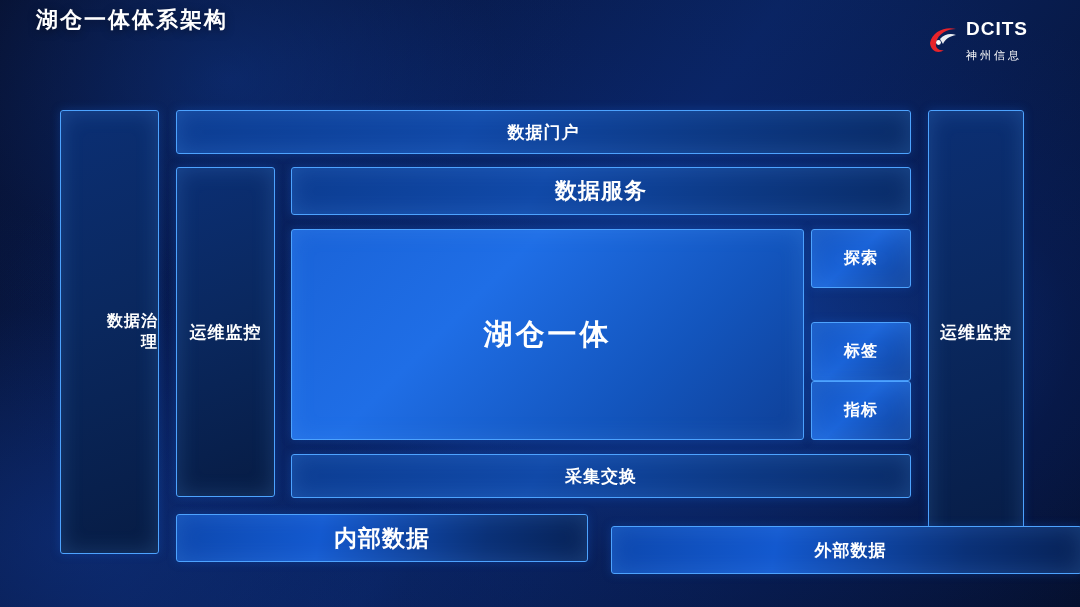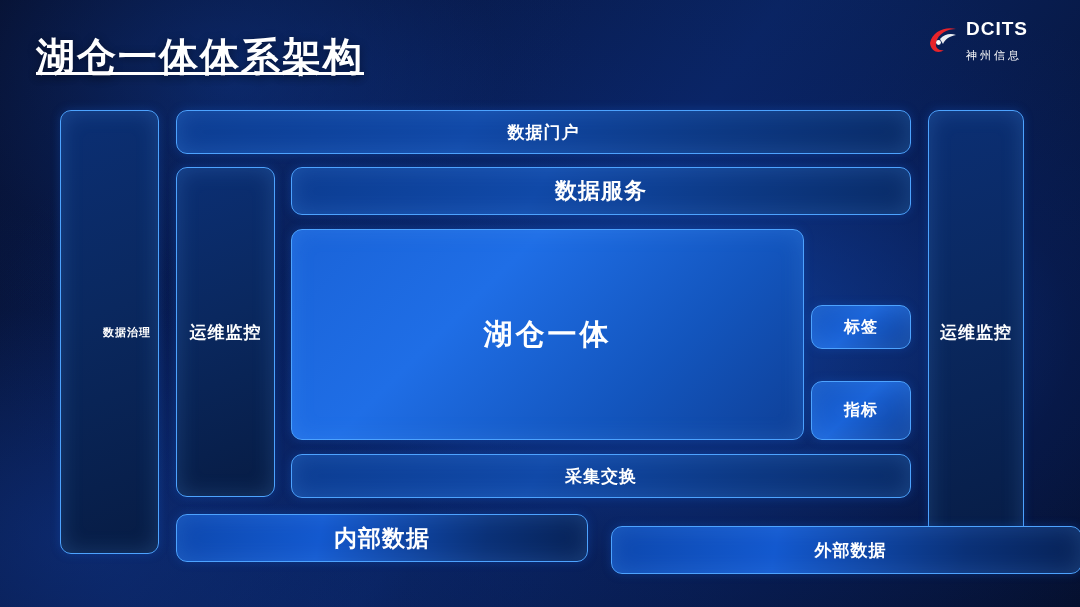--- a/index.html
+++ b/index.html
@@ -31,27 +31,26 @@
     width: 700px;
     height: 520px;
     background: radial-gradient(ellipse at center, rgba(16,60,150,0.45) 0%, rgba(10,35,95,0.12) 55%, rgba(0,0,0,0) 75%);
     pointer-events: none;
   }
 
   
   .title {
     position: absolute;
     left: 36px;
-    top: 30px;
-    font-size: 39px;
+    top: 5px;
+    font-size: 22px;
     font-weight: bold;
     color: #ffffff;
     letter-spacing: 2px;
     text-shadow: 0 2px 10px rgba(0,0,0,0.45);
-    text-decoration: underline;
   }
   .logo {
     position: absolute;
     right: 22px;
     top: 17px;
     width: 132px;
     height: 46px;
     display: flex;
     align-items: center;
     gap: 6px;
@@ -79,21 +78,21 @@
     color: #ffffff;
     letter-spacing: 3px;
     margin-top: 4px;
   }
 
   
   .blk {
     position: absolute;
     box-sizing: border-box;
     border: 1px solid #4da3ff;
-    border-radius: 11px;
+    border-radius: 3px;
     display: flex;
     align-items: center;
     justify-content: center;
     color: #ffffff;
     font-weight: bold;
     text-align: right;
     letter-spacing: 1px;
     box-shadow: inset 0 0 22px rgba(90,170,255,0.22), 0 0 10px rgba(20,90,200,0.35);
   }
   .fill-dark {
@@ -106,28 +105,28 @@
     background: linear-gradient(135deg, #1a63d8 0%, #1f6ee6 35%, #1355bd 70%, #0e3f96 100%);
   }
   .fill-btn {
     background: linear-gradient(135deg, #1555c0 0%, #1a63d8 45%, #0f3f96 100%);
   }
   .fill-bottom {
     background: linear-gradient(100deg, #0e48ae 0%, #1459cf 35%, #0b3178 75%, #082256 100%);
   }
 
   
-  #left-col   { left: 60px;  top: 110px; width: 99px;  height: 444px; font-size: 11px; padding-left: 35px; }
+  #left-col   { left: 60px;  top: 110px; width: 99px;  height: 444px; font-size: 16px; padding-left: 35px; }
   #right-col  { left: 928px; top: 110px; width: 96px;  height: 444px; font-size: 17px; }
   #portal     { left: 176px; top: 110px; width: 735px; height: 44px;  font-size: 17px; }
   #dev        { left: 176px; top: 167px; width: 99px;  height: 330px; font-size: 17px; }
   #service    { left: 291px; top: 167px; width: 620px; height: 48px;  font-size: 22px; }
   #core       { left: 291px; top: 229px; width: 513px; height: 211px; font-size: 29px; letter-spacing: 3px; }
   #explore    { left: 811px; top: 229px; width: 100px; height: 59px;  font-size: 16px; }
-  #tag        { left: 811px; top: 305px; width: 100px; height: 44px;  font-size: 16px; }
+  #tag        { left: 811px; top: 322px; width: 100px; height: 59px;  font-size: 16px; }
   #metric     { left: 811px; top: 381px; width: 100px; height: 59px;  font-size: 16px; }
   #collect    { left: 291px; top: 454px; width: 620px; height: 44px;  font-size: 17px; }
   #internal   { left: 176px; top: 514px; width: 412px; height: 48px;  font-size: 23px; }
   #external   { left: 611px; top: 526px; width: 471px; height: 48px;  font-size: 17px; padding-left: 8px; }
 </style>
 </head>
 <body>
 
 <div class="slide">
 
@@ -152,20 +151,21 @@
   <div class="blk fill-dark" id="right-col">运维监控</div>
 
   <div class="blk fill-mid" id="portal">数据门户</div>
 
   <div class="blk fill-dark" id="dev">运维监控</div>
 
   <div class="blk fill-mid" id="service">数据服务</div>
 
   <div class="blk fill-bright" id="core">湖仓一体</div>
 
+  <div class="blk fill-btn" id="explore">探索</div>
   <div class="blk fill-btn" id="tag">标签</div>
   <div class="blk fill-btn" id="metric">指标</div>
 
   <div class="blk fill-mid" id="collect">采集交换</div>
 
   <div class="blk fill-bottom" id="internal">内部数据</div>
   <div class="blk fill-bottom" id="external">外部数据</div>
 
 </div>
 

